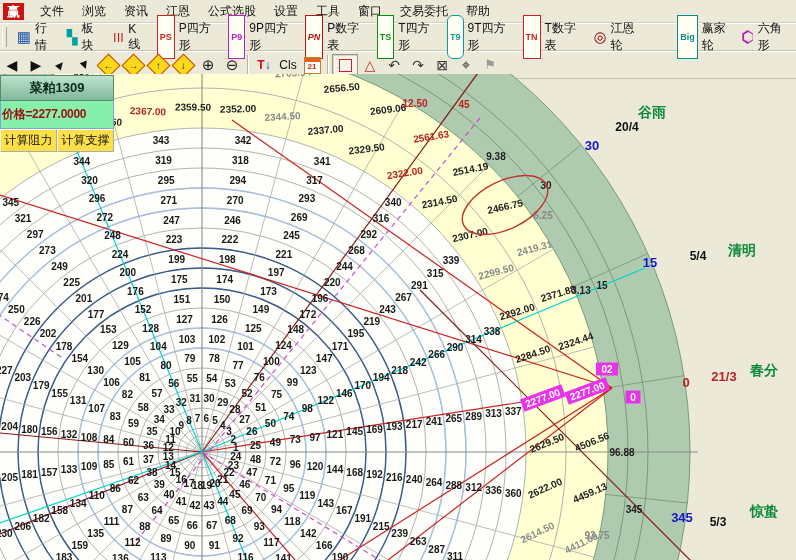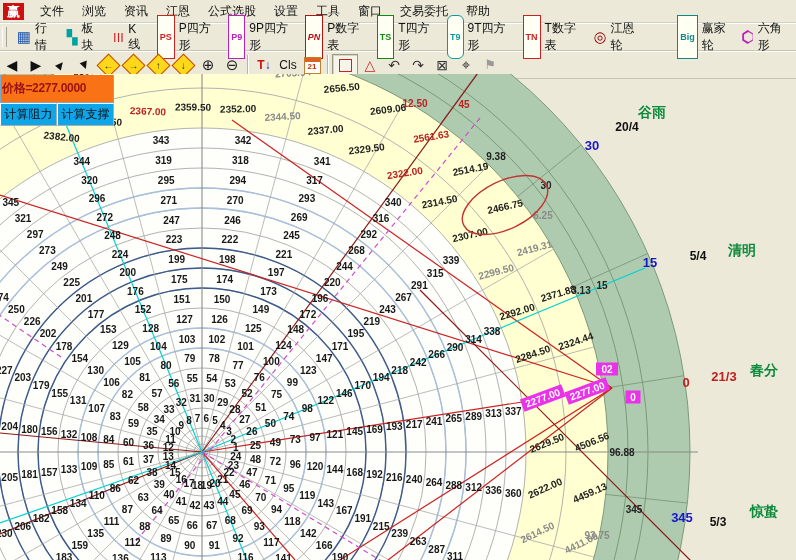--- a/index.html
+++ b/index.html
@@ -32,25 +32,25 @@
   .icon-rect{width:11px;height:11px;border:1px solid #cc2222;display:inline-block;background:transparent}
   .pressed{border:1px solid #9a9684;background:#f7f4ea;box-shadow:inset 1px 1px 0 #d8d4c4}
   .tbtn{display:inline-flex;align-items:center;justify-content:center;min-width:20px;height:20px;padding:0 2px;cursor:default}
   
   #wheel{position:absolute;left:0;top:74px}
   svg text{font-family:"Liberation Sans","DejaVu Sans",sans-serif}
   
   .panel{position:absolute;left:0;top:75px;width:114px;z-index:5;font-weight:bold}
   .panel-title{background:linear-gradient(#bfe2cd,#7fb89b);border:1px solid #5a8a6e;color:#0a2a1a;
                text-align:center;font-size:13px;padding:3px 0}
-  .panel-row{background:#f97316;border:1px solid #7ba8cc;border-top:none;color:#9b1212;
+  .panel-row{background:#86efac;border:1px solid #7ba8cc;border-top:none;color:#9b1212;
              font-size:12px;padding:5px 1px;white-space:nowrap;letter-spacing:-.3px}
   .panel-buttons{display:flex}
   .panel-buttons button{flex:1;font-family:"Liberation Sans",sans-serif;font-size:12px;padding:2px 0;
-             background:#0ea5e9;border:1px outset #fff;color:#111;cursor:default}
+             background:#fde047;border:1px outset #fff;color:#111;cursor:default}
 </style>
 </head>
 <body>
 
 <div class="menubar">
   <span class="logo">赢</span>
 
 <span class="menu-item">文件</span>
     <span class="menu-item">浏览</span>
     <span class="menu-item">资讯</span>
@@ -622,18 +622,19 @@
     <text x="650" y="188" dy=".35em" text-anchor="middle" font-size="13" font-weight="700" fill="#1616cc">15</text>
     <text x="764" y="296" dy=".35em" text-anchor="middle" font-size="14" font-weight="700" fill="#0d8a3c">春分</text>
     <text x="724" y="302" dy=".35em" text-anchor="middle" font-size="13" font-weight="700" fill="#bb2222">21/3</text>
     <text x="686" y="308" dy=".35em" text-anchor="middle" font-size="13" font-weight="700" fill="#bb2222">0</text>
     <text x="764" y="437" dy=".35em" text-anchor="middle" font-size="14" font-weight="700" fill="#0d8a3c">惊蛰</text>
     <text x="718" y="448" dy=".35em" text-anchor="middle" font-size="12" font-weight="700" fill="#111">5/3</text>
     <text x="682" y="443" dy=".35em" text-anchor="middle" font-size="13" font-weight="700" fill="#1616cc">345</text>
   </svg>
 
 <div class="panel">
+  <div class="panel-title">菜粕1309</div>
   <div class="panel-row">价格=2277.0000</div>
   <div class="panel-buttons">
     <button>计算阻力</button>
     <button>计算支撑</button>
   </div>
 </div>
 
 </body></html>

